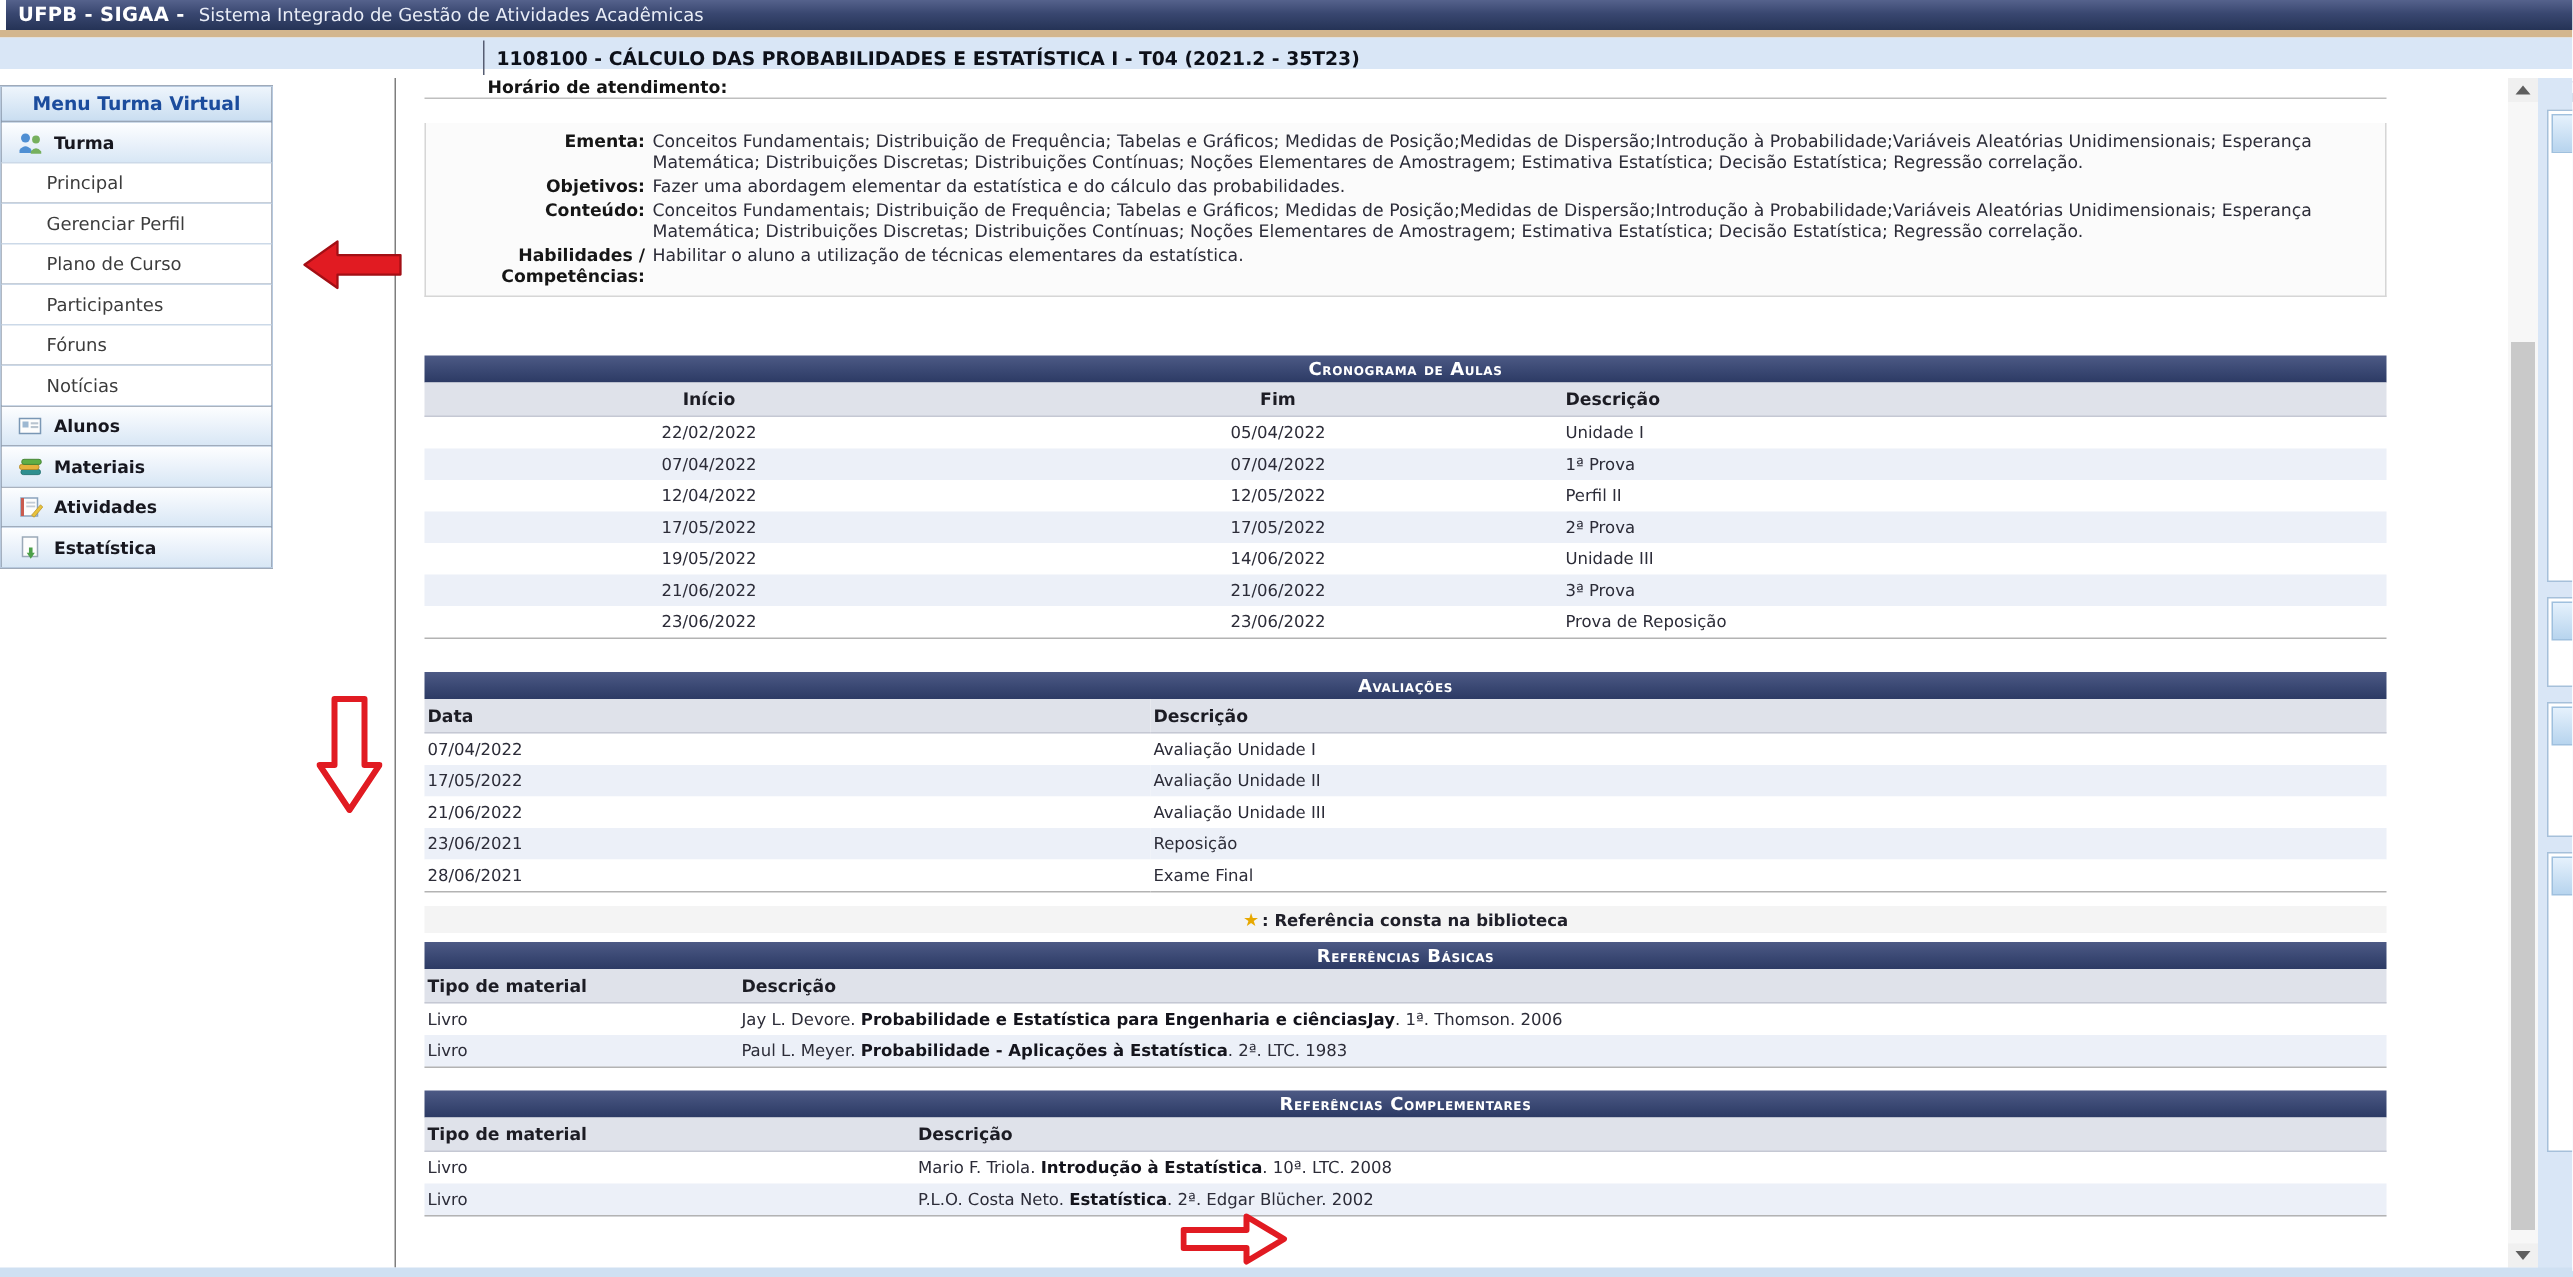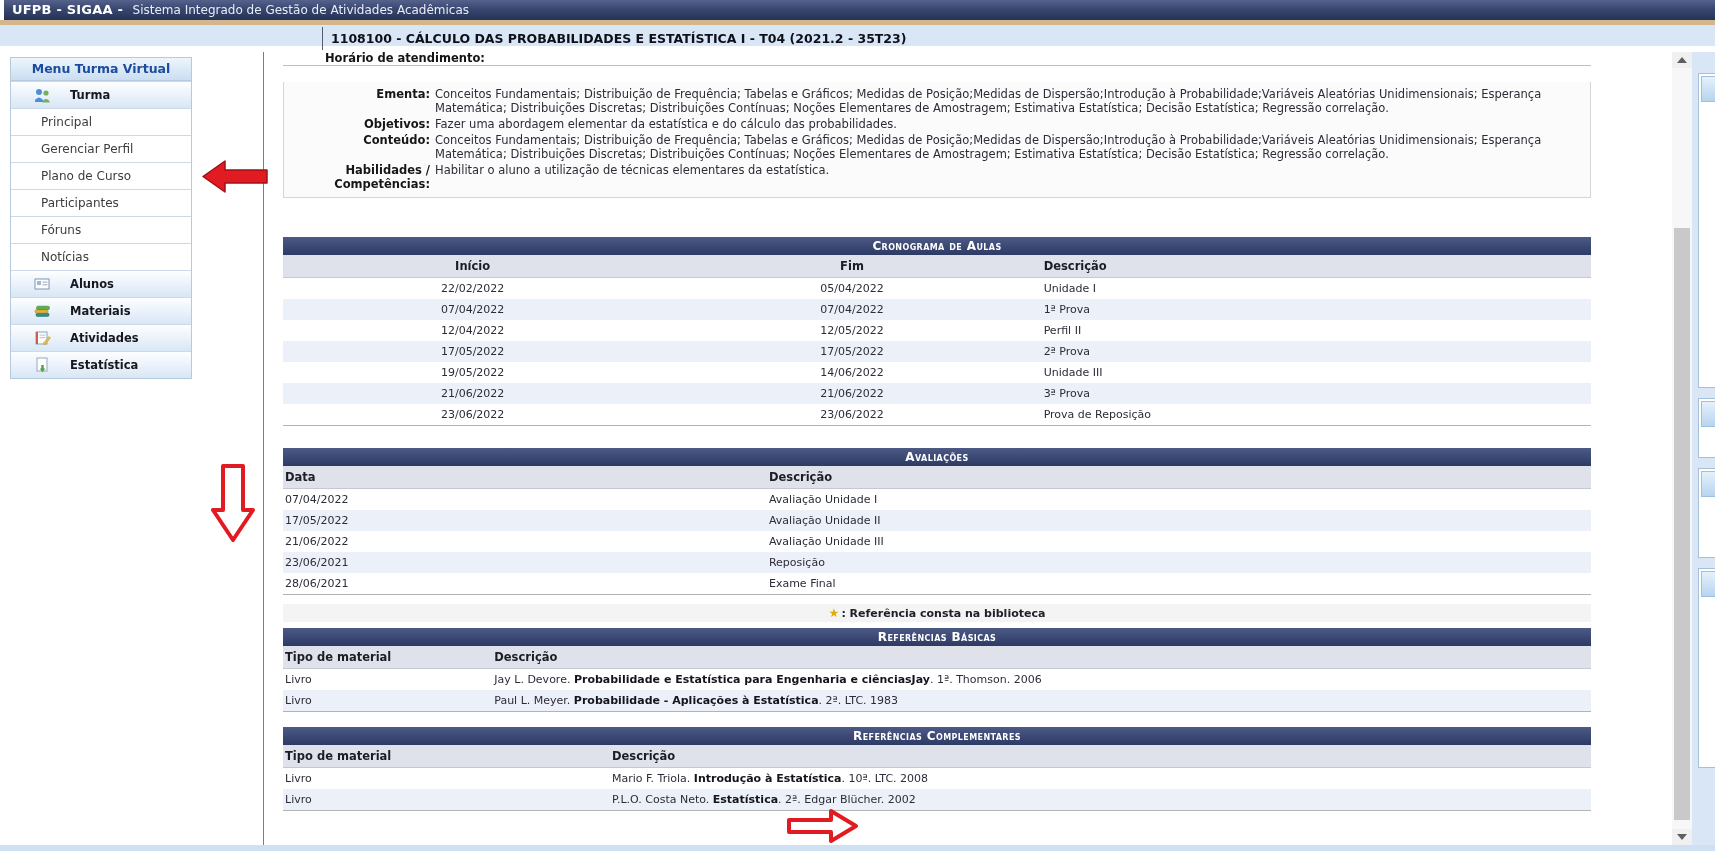--- a/index.html
+++ b/index.html
@@ -18,26 +18,26 @@
   .titlebar{position:absolute;left:0;top:25px;width:100%;height:21px;background:#d9e6f6;}
   .tsep{position:absolute;left:322px;top:2px;width:1px;height:23px;background:#565d72;}
   .course{position:absolute;left:331px;top:0;line-height:27px;font-weight:bold;font-size:12.5px;color:#0d1019;}
   .tb-btn{position:absolute;top:29px;width:26px;height:20px;border:1px solid #8aa6c7;border-radius:3px;
           background:linear-gradient(180deg,#f4f9fe,#d9e8f6);box-sizing:border-box;cursor:pointer;
           display:flex;align-items:center;justify-content:center;}
   .tb-btn.home{left:1668px;}
   .tb-btn.print{left:1697px;}
 
   
-  .sidebar{position:absolute;left:10px;top:57px;width:182px;border:1px solid #b7c9de;background:#0f172a;box-sizing:border-box;}
+  .sidebar{position:absolute;left:0;top:57px;width:182px;border:1px solid #b7c9de;background:#0f172a;box-sizing:border-box;}
   .sb-header{height:22px;line-height:22px;text-align:center;font-weight:bold;font-size:12.5px;color:#1b4c9d;
              background:linear-gradient(180deg,#eef5fc,#cadef1);border-bottom:1px solid #b7c9de;}
   .sb-row{height:26px;display:flex;align-items:center;border-top:1px solid #ccd9e8;cursor:pointer;}
   .sb-row:first-of-type{border-top:none;}
-  .sb-section{background:linear-gradient(180deg,#fdfeff 0%,#e9f1fa 55%,#d8e7f5 100%);padding-left:23px;gap:19px;}
+  .sb-section{background:linear-gradient(180deg,#fdfeff 0%,#e9f1fa 55%,#d8e7f5 100%);padding-left:11px;gap:7px;}
   .sb-section .lbl{font-weight:bold;font-size:11.5px;color:#17171f;}
   .sb-item{background:#fff;padding-left:30px;}
   .sb-item .lbl{font-size:12px;color:#3c3c3c;}
   .sb-ic{width:17px;height:16px;display:inline-flex;}
 
   
   .panel{position:absolute;left:263px;top:52px;width:1409px;height:793px;background:#fff;border-left:1px solid #7e7e7e;box-sizing:border-box;text-decoration:underline;}
   .cblock{position:absolute;left:19px;width:1308px;box-sizing:border-box;}
 
   .att-row{top:0;height:14px;border-bottom:1px solid #bfbfbf;}

